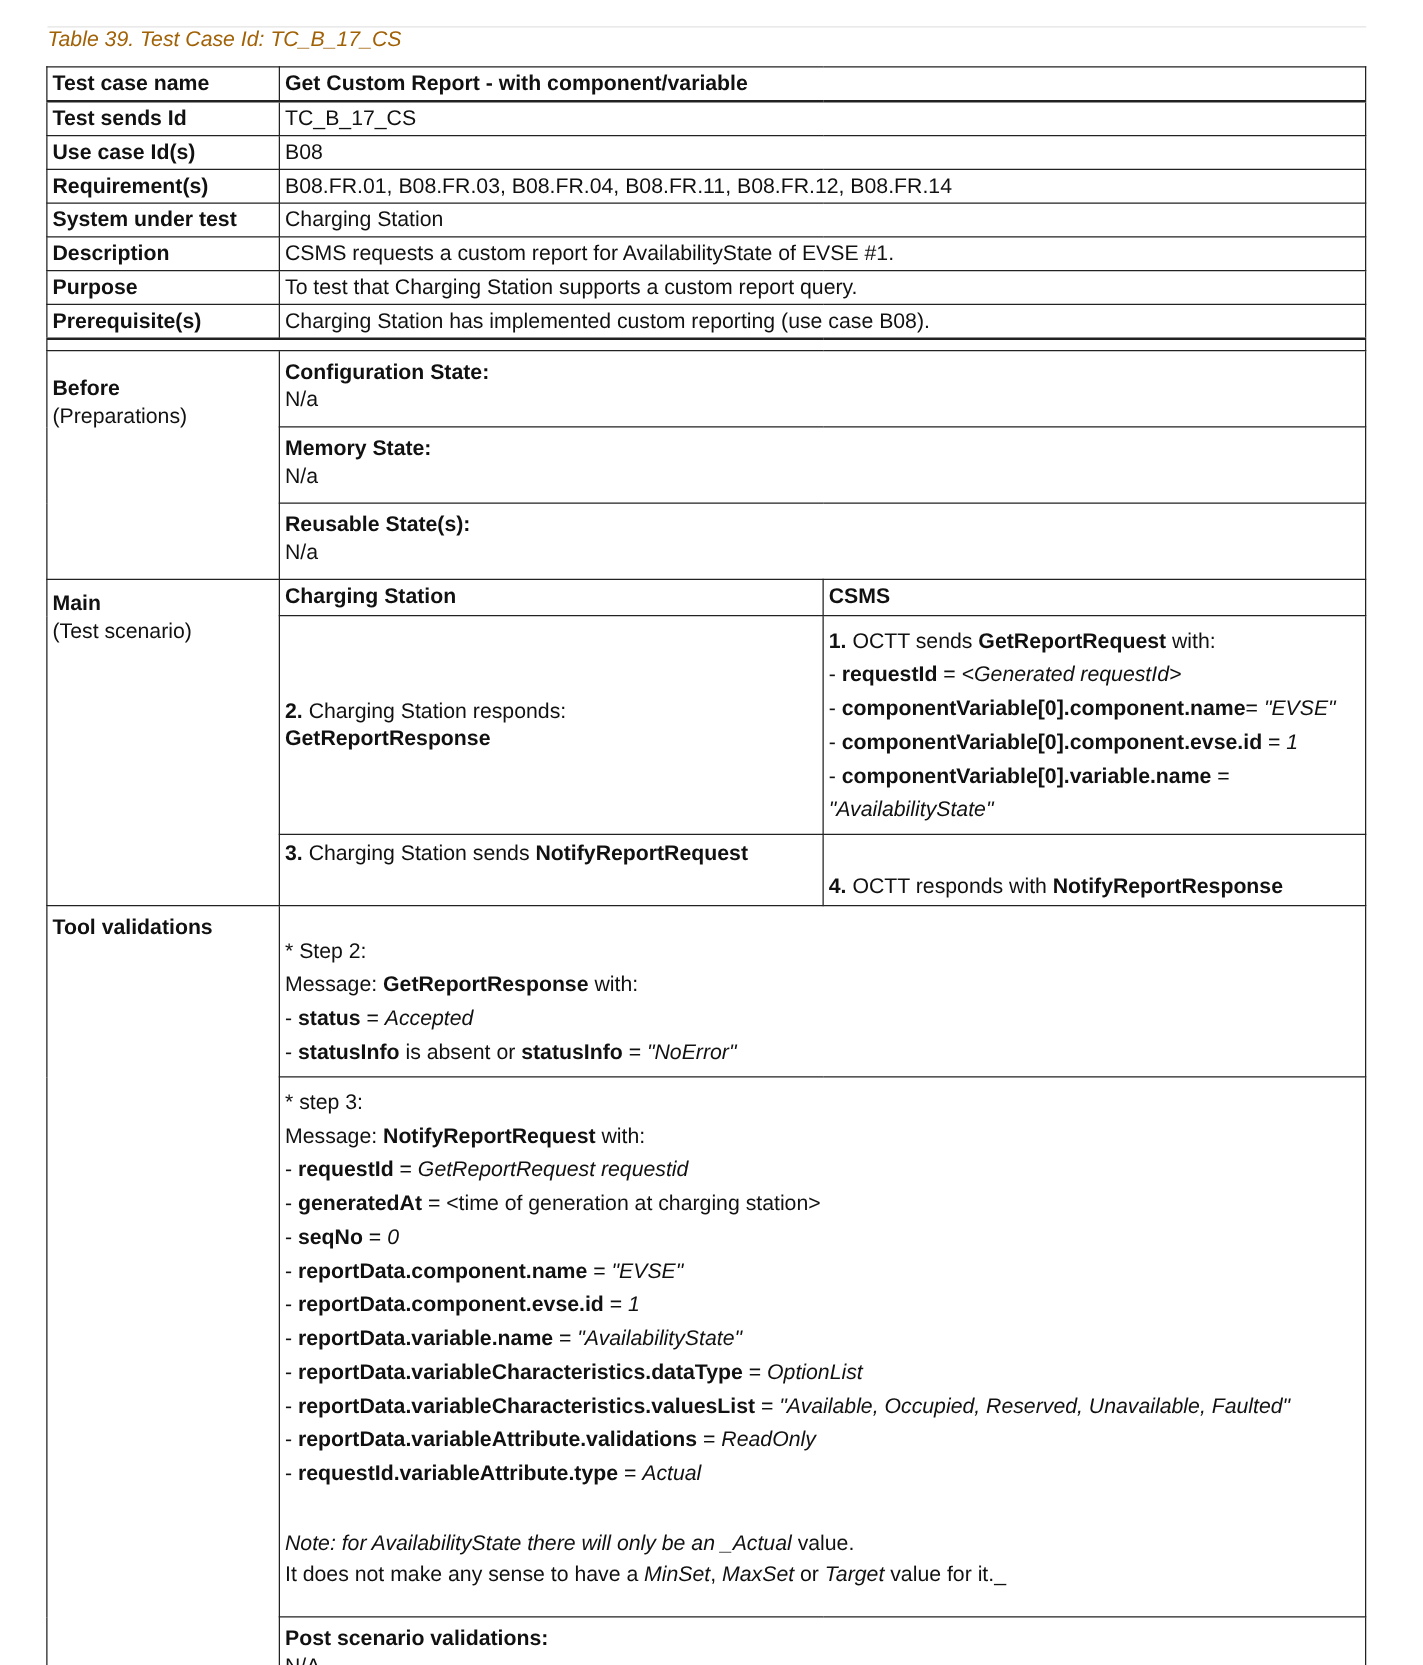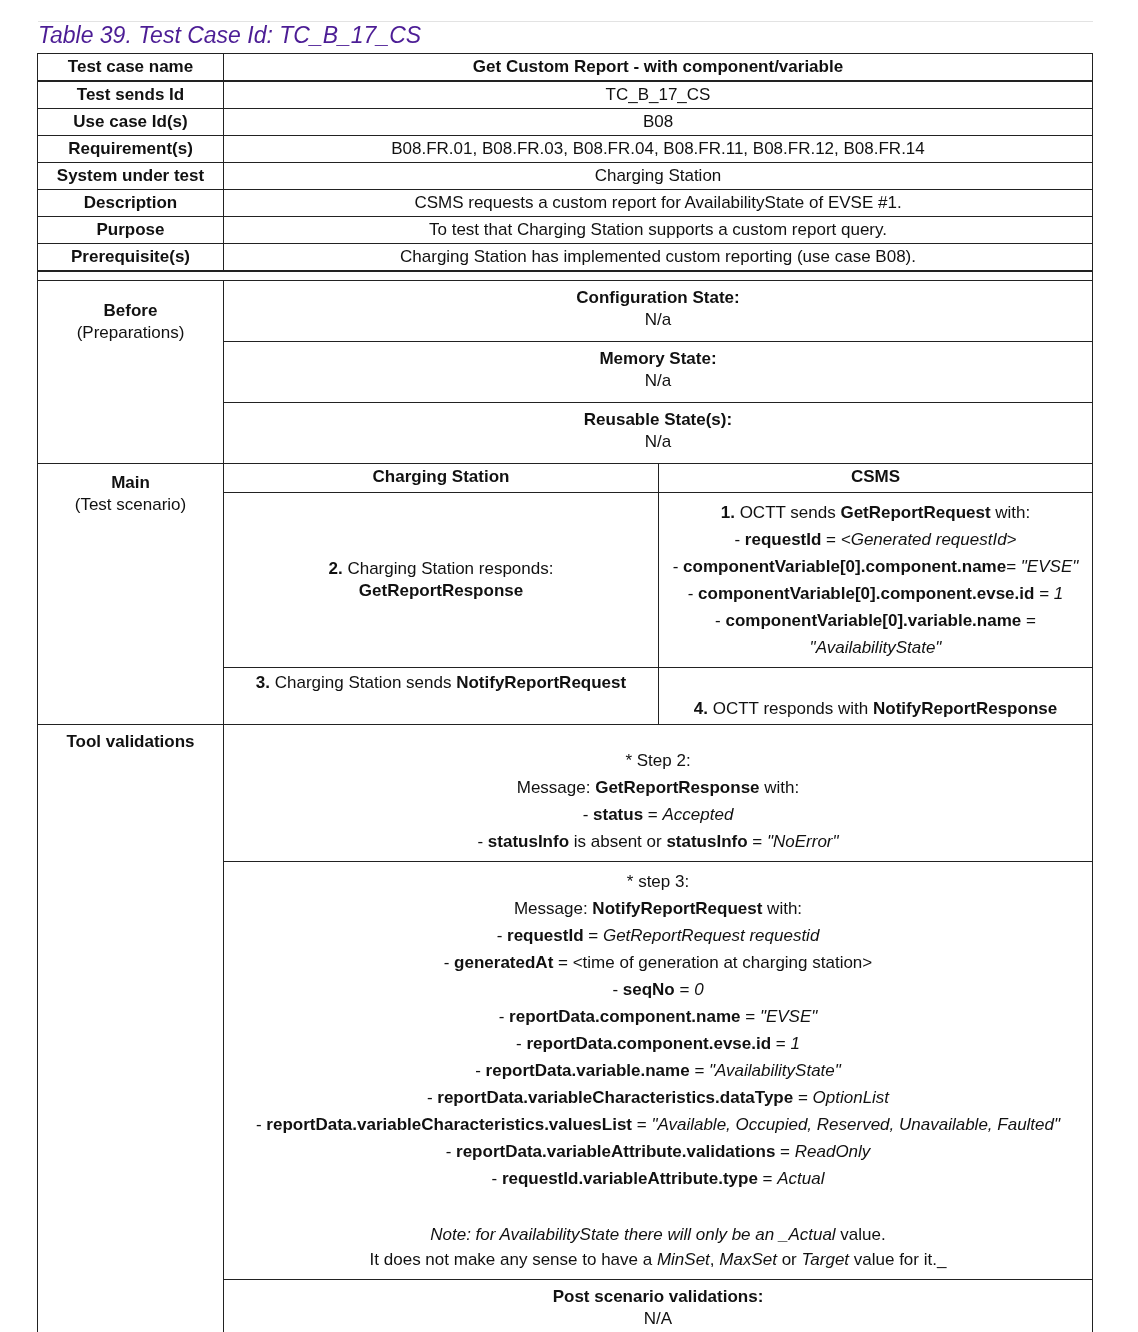--- a/index.html
+++ b/index.html
@@ -1,20 +1,20 @@
 <!DOCTYPE html>
 <html><head>
 <meta charset="utf-8">
 <style>
   html,body{margin:0;padding:0;background:#fff;}
   body{width:1138px;height:1332px;position:relative;font-family:"Liberation Sans",sans-serif;color:#111;font-size:17px;}
   .topline{position:absolute;left:38px;top:21px;width:1055px;height:1px;background:#e3e3e3;}
-  .caption{position:absolute;left:38px;top:22px;font-style:italic;font-size:23px;color:#4c1d95;}
+  .caption{position:absolute;left:38px;top:22px;font-style:italic;font-size:17px;color:#a16207;}
   table{position:absolute;left:37px;top:53px;width:1056px;border-collapse:collapse;table-layout:fixed;}
-  td{border:1px solid #222;padding:2px 4px;vertical-align:top;line-height:22px;text-align:center;}
+  td{border:1px solid #222;padding:2px 4px;vertical-align:top;line-height:22px;}
   td.lab{font-weight:bold;width:177px;}
   tr.sep td{height:6px;padding:0;border-top:2px solid #222;}
   .b{font-weight:bold;}
   .i{font-style:italic;}
   .line{line-height:27px;}
   .tight{line-height:22px;}
   .thick-bot td{border-bottom:2px solid #222;}
 </style>
 </head>
 <body>
@@ -132,21 +132,21 @@
     <td colspan="2" style="padding-top:22px;padding-bottom:6px">
           <div class="rich line">
             <div><span>* Step 2:</span></div>
             <div><span>Message: </span><span class="b">GetReportResponse</span><span> with:</span></div>
             <div><span>- </span><span class="b">status</span><span> = </span><span class="i">Accepted</span></div>
             <div><span>- </span><span class="b">statusInfo</span><span> is absent or </span><span class="b">statusInfo</span><span> = </span><span class="i">"NoError"</span></div>
           </div>
         </td>
   </tr>
   <tr>
-    <td colspan="2" style="padding-top:6px;padding-bottom:6px">
+    <td colspan="2" style="padding-top:6px;padding-bottom:20px">
           <div class="rich line">
             <div><span>* step 3:</span></div>
             <div><span>Message: </span><span class="b">NotifyReportRequest</span><span> with:</span></div>
             <div><span>- </span><span class="b">requestId</span><span> = </span><span class="i">GetReportRequest requestid</span></div>
             <div><span>- </span><span class="b">generatedAt</span><span> = &lt;time of generation at charging station&gt;</span></div>
             <div><span>- </span><span class="b">seqNo</span><span> = </span><span class="i">0</span></div>
             <div><span>- </span><span class="b">reportData.component.name</span><span> = </span><span class="i">"EVSE"</span></div>
             <div><span>- </span><span class="b">reportData.component.evse.id</span><span> = </span><span class="i">1</span></div>
             <div><span>- </span><span class="b">reportData.variable.name</span><span> = </span><span class="i">"AvailabilityState"</span></div>
             <div><span>- </span><span class="b">reportData.variableCharacteristics.dataType</span><span> = </span><span class="i">OptionList</span></div>

